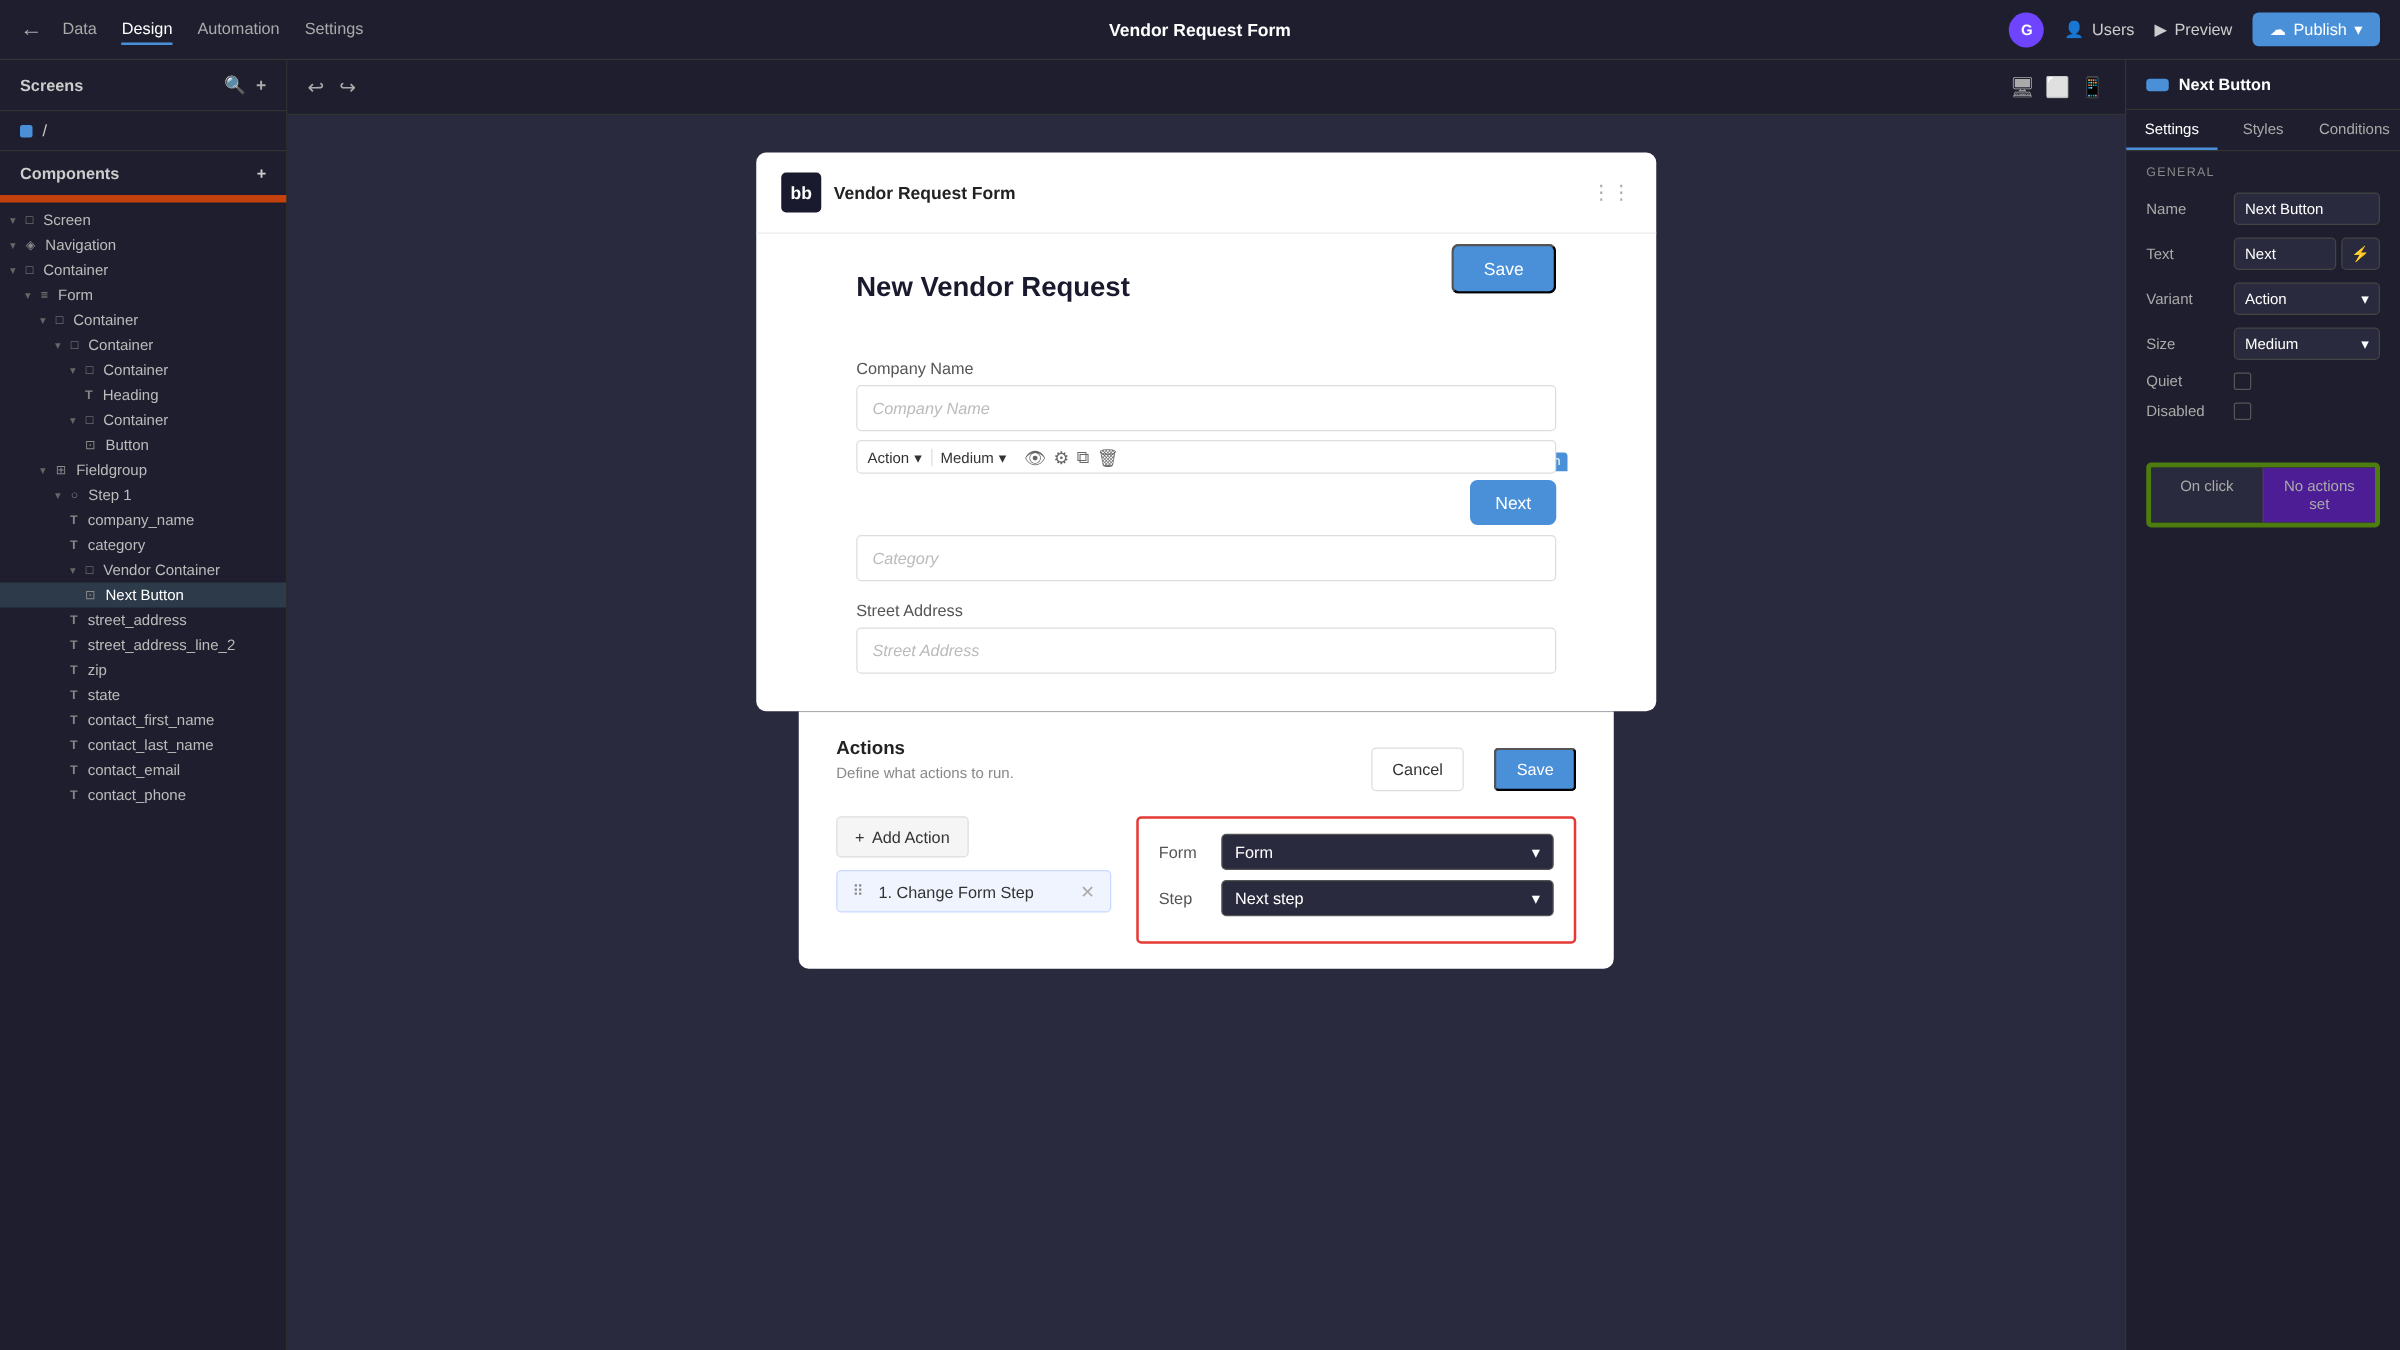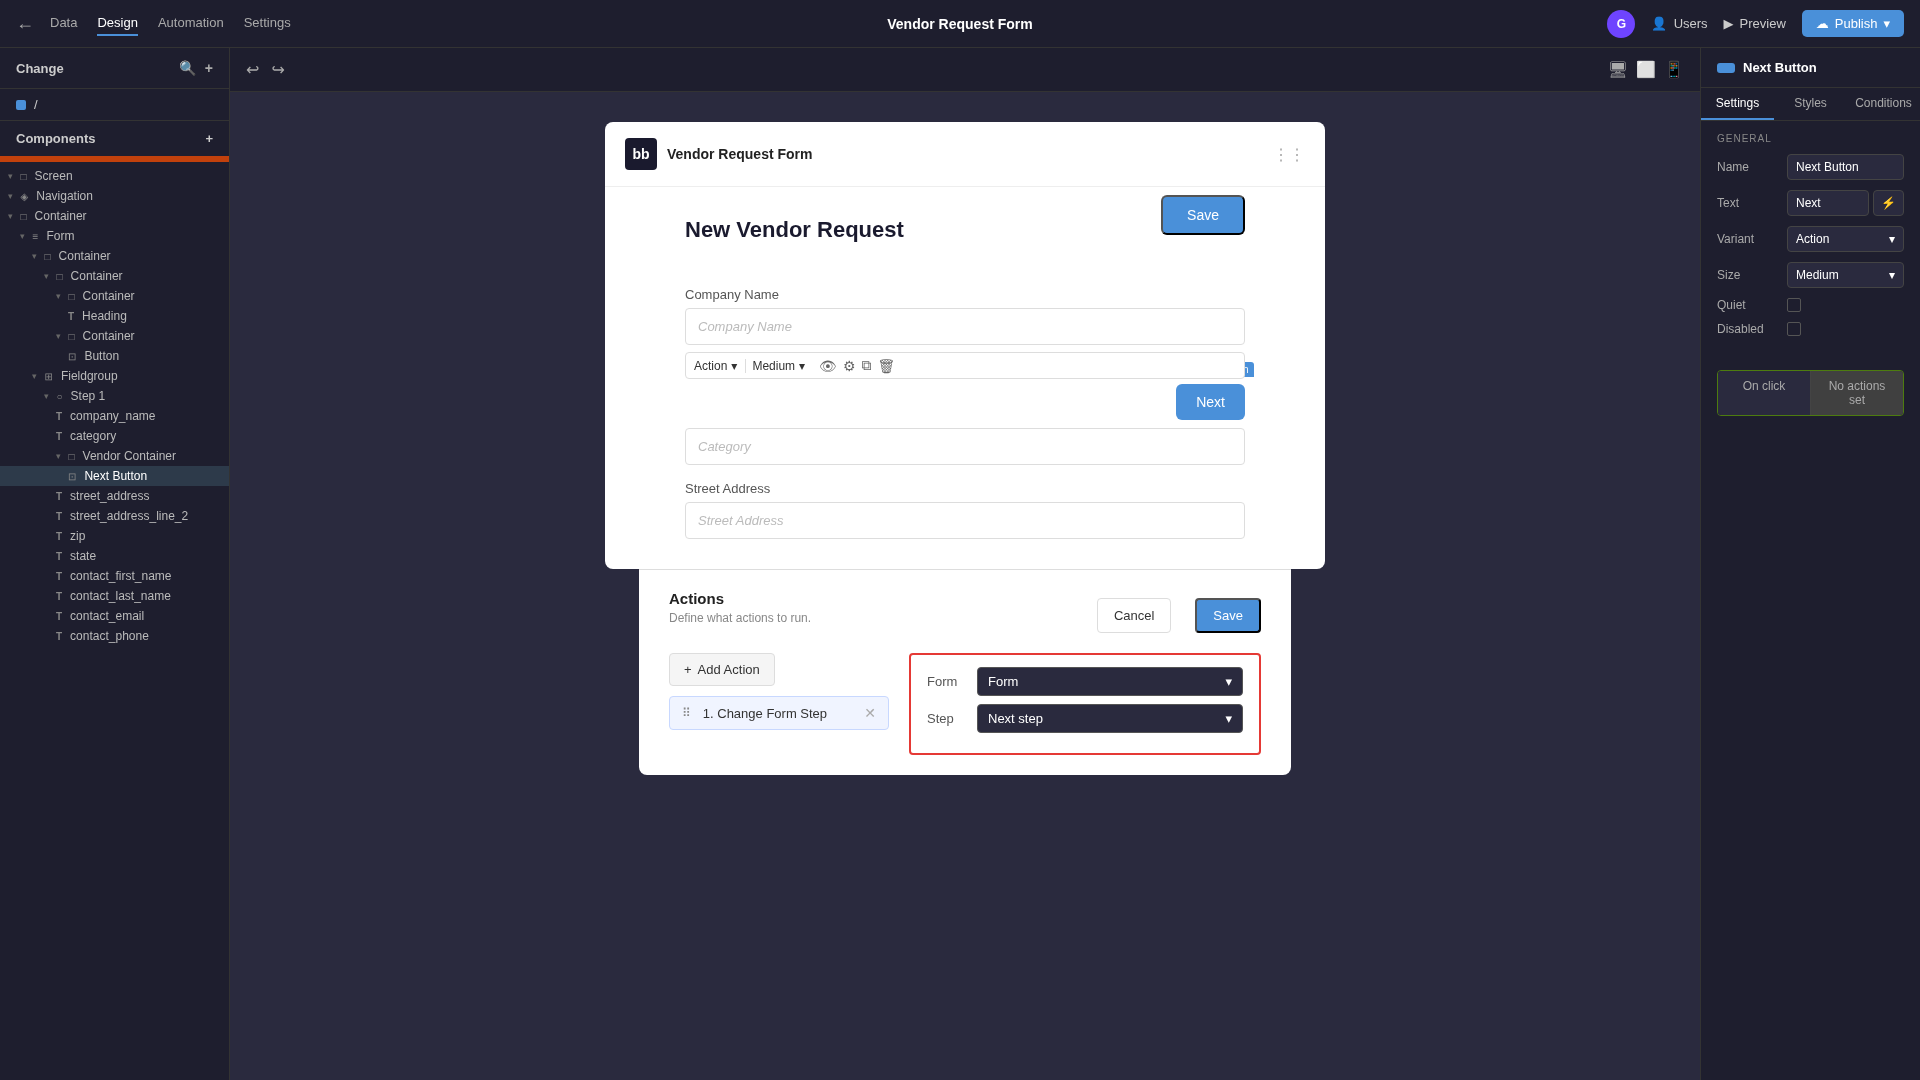--- a/index.html
+++ b/index.html
@@ -89,23 +89,23 @@
     .rs-section { padding: 12px 16px; }
     .rs-section-title { font-size: 10px; color: #888; text-transform: uppercase; letter-spacing: 1px; margin-bottom: 10px; }
     .rs-field-row { display: flex; align-items: center; margin-bottom: 10px; }
     .rs-field-label { width: 70px; font-size: 12px; color: #aaa; }
     .rs-field-input-with-btn { flex: 1; display: flex; gap: 4px; }
     .rs-input-main { flex: 1; background: #2a2a3e; border: 1px solid #444; border-radius: 4px; padding: 5px 8px; color: #fff; font-size: 12px; }
     .rs-input-bolt { background: #2a2a3e; border: 1px solid #444; border-radius: 4px; padding: 5px 7px; color: #f0c040; font-size: 12px; cursor: pointer; }
     .rs-checkbox { width: 14px; height: 14px; border: 1px solid #555; border-radius: 2px; background: transparent; cursor: pointer; }
     .rs-dropdown { flex: 1; background: #2a2a3e; border: 1px solid #444; border-radius: 4px; padding: 5px 8px; color: #fff; font-size: 12px; display: flex; align-items: center; justify-content: space-between; cursor: pointer; }
 
-    .rs-onclick-section { margin: 12px 16px; border: 1px solid #4d7c0f; border-radius: 4px; overflow: hidden; }
+    .rs-onclick-section { margin: 12px 16px; border: 4px solid #4d7c0f; border-radius: 4px; overflow: hidden; }
     .rs-onclick-left { background: #2a2a3e; padding: 8px 12px; font-size: 12px; color: #aaa; cursor: pointer; flex: 1; text-align: center; }
-    .rs-onclick-right { background: #404040; padding: 8px 12px; font-size: 12px; color: #aaa; flex: 1; text-align: center; border-left: 1px solid #444; }
+    .rs-onclick-right { background: #4c1d95; padding: 8px 12px; font-size: 12px; color: #aaa; flex: 1; text-align: center; border-left: 1px solid #444; }
     .rs-onclick-row { display: flex; }
 
     
     ::-webkit-scrollbar { width: 4px; }
     ::-webkit-scrollbar-track { background: #1e1e2e; }
     ::-webkit-scrollbar-thumb { background: #444; border-radius: 2px; }
     .chevron { font-size: 9px; color: #666; margin-right: 2px; }
 
     .dotgrid { color: #aaa; font-size: 16px; cursor: pointer; }
     .clear-btn { color: #aaa; cursor: pointer; font-size: 14px; }
@@ -138,21 +138,21 @@
       <span>Publish</span>
       <span>▾</span>
     </div>
   </div>
 </div>
 
 <div class="main">
 
   <div class="left-sidebar">
     <div class="sidebar-header">
-      <span>Change</span>
+      <span>Screens</span>
       <div class="header-actions">
         <span class="icon-btn">🔍</span>
         <span class="icon-btn">+</span>
       </div>
     </div>
     <div class="screen-item">
       <div class="screen-dot"></div>
       <span>/</span>
     </div>
 

